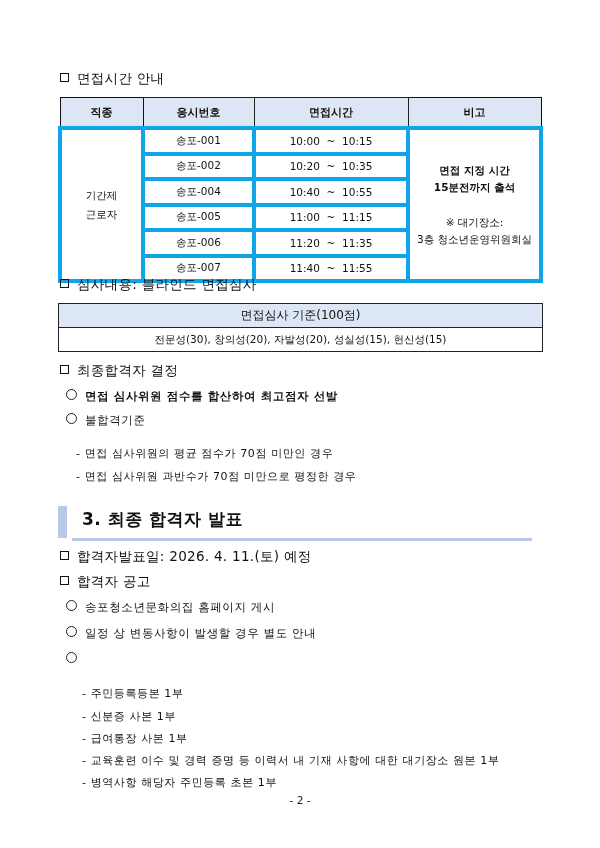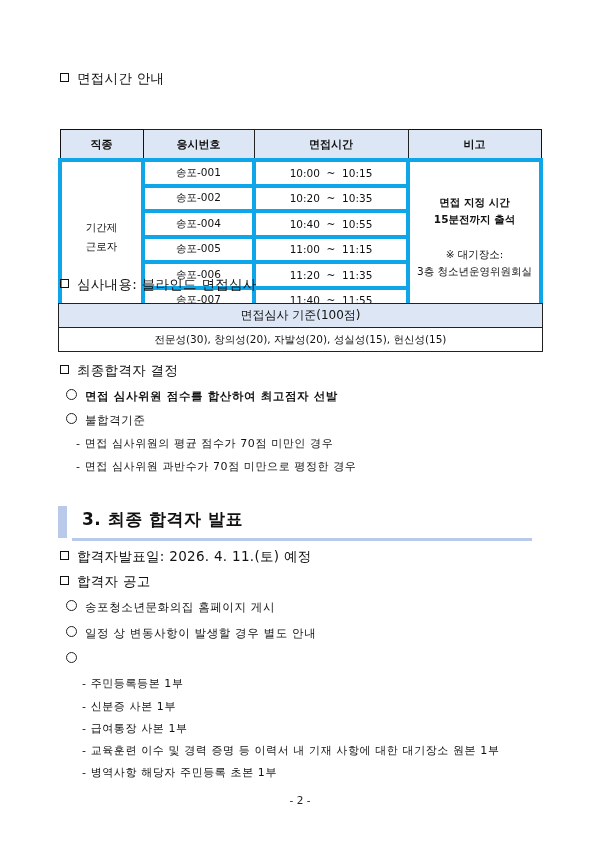--- a/index.html
+++ b/index.html
@@ -4,24 +4,24 @@
 <style>
   html, body { margin:0; padding:0; background:#ffffff; }
   body { width:600px; height:848px; position:relative; overflow:hidden;
          font-family:"DejaVu Sans", sans-serif; color:#111; }
   .abs { position:absolute; }
   .sq { display:inline-block; width:7px; height:7px; border:1.3px solid #111; margin-right:8px; vertical-align:1px; }
   .h2 { font-size:13.5px; font-weight:normal; letter-spacing:0.3px; }
   .circ { display:inline-block; width:9px; height:9px; border:1.2px solid #222; border-radius:50%; margin-right:8px; vertical-align:0px; }
   .txt { font-size:11.5px; letter-spacing:0.6px; }
   .txt-b { font-size:11.5px; font-weight:bold; letter-spacing:0.6px; }
-  .dash { font-size:11px; letter-spacing:0.6px; }
+  .dash { font-size:11px; letter-spacing:0.6px;margin-top:10px; }
 
   table { border-collapse:collapse; }
-  .t1 { position:absolute; left:58px; top:97px; width:485px; font-size:10.5px;margin-top:32px; }
+  .t1 { position:absolute; left:58px; top:97px; width:485px; font-size:10.5px; }
   .t1 th { background:#dde6f4; font-weight:bold; height:26px; border:1px solid #222; border-bottom:2px solid #111; font-size:11px; }
   .t1 td { border:4px solid #0ea5e9; text-align:center; height:21.5px; padding:0; }
   .t1 .note { font-size:10.5px; line-height:17px; }
   .t1 .note .b { font-weight:bold; }
   .outer { border:1.6px solid #111 !important; }
 
   .t2 { position:absolute; left:58px; top:303px; width:485px; font-size:10.5px; }
   .t2 th { background:#dde6f4; font-weight:normal; height:21px; border:1.3px solid #222; font-size:12px; }
   .t2 td { border:1.3px solid #222; text-align:center; height:21px;margin-top:40px; }
 

